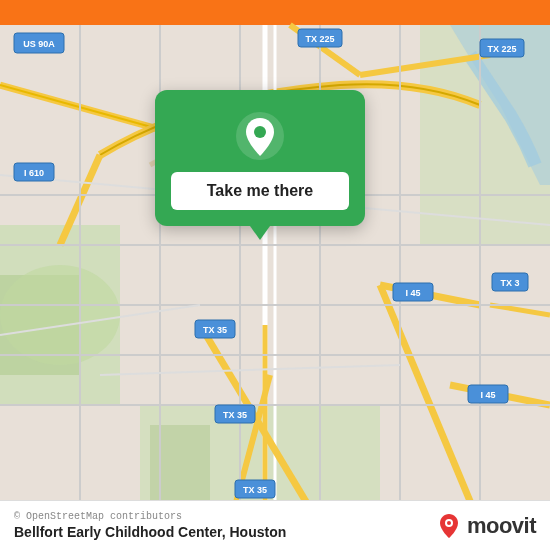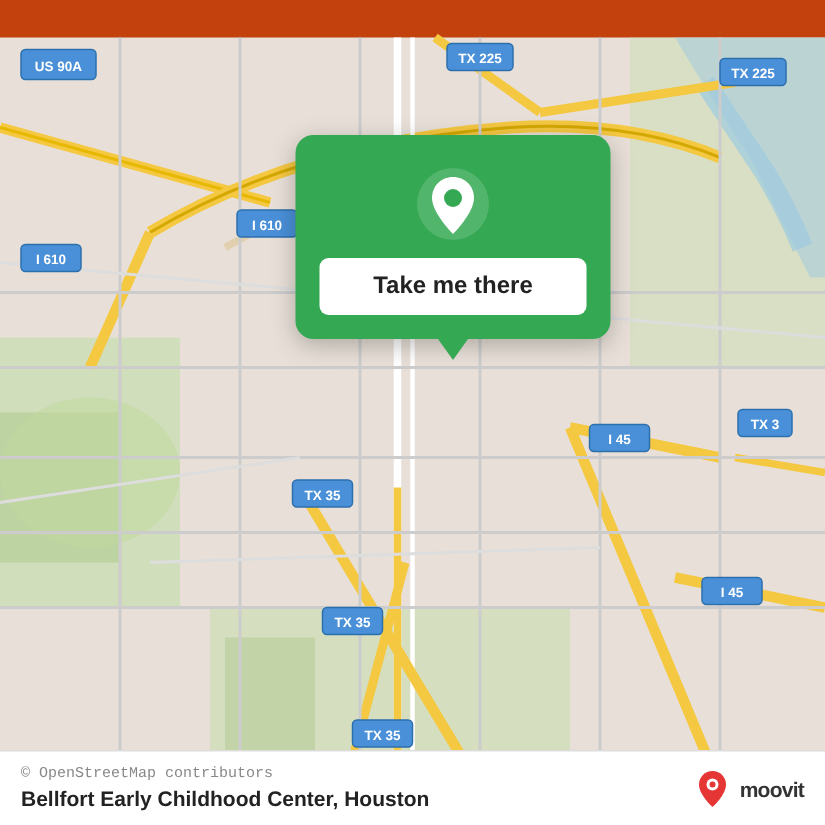--- a/index.html
+++ b/index.html
@@ -8,21 +8,21 @@
       height: 550px;
       overflow: hidden;
       font-family: Arial, sans-serif;
       position: relative;
     }
 
     #map-container {
       width: 550px;
       height: 550px;
       position: relative;
-      background-color: #c2410c;
+      background-color: #f97316;
       overflow: hidden;
     }
 
     
     .map-bg {
       position: absolute;
       top: 0; left: 0;
       width: 100%; height: 100%;
     }
 
@@ -64,41 +64,40 @@
       align-items: center;
       gap: 4px;
     }
 
     .moovit-icon {
       width: 28px;
       height: 28px;
     }
 
     .moovit-label {
-      font-size: 14px;
+      font-size: 22px;
       font-weight: bold;
       color: #333;
       letter-spacing: -0.5px;
     }
 
     
     #popup-card {
       position: absolute;
       top: 90px;
       left: 155px;
       width: 210px;
       background: #34a853;
       border-radius: 12px;
       padding: 20px 16px 16px 16px;
       display: flex;
       flex-direction: column;
       align-items: center;
       z-index: 10;
       box-shadow: 0 4px 16px rgba(0,0,0,0.25);
-      margin-left: 42px;
     }
 
     #popup-card::after {
       content: '';
       position: absolute;
       bottom: -14px;
       left: 50%;
       transform: translateX(-50%);
       width: 0;
       height: 0;

